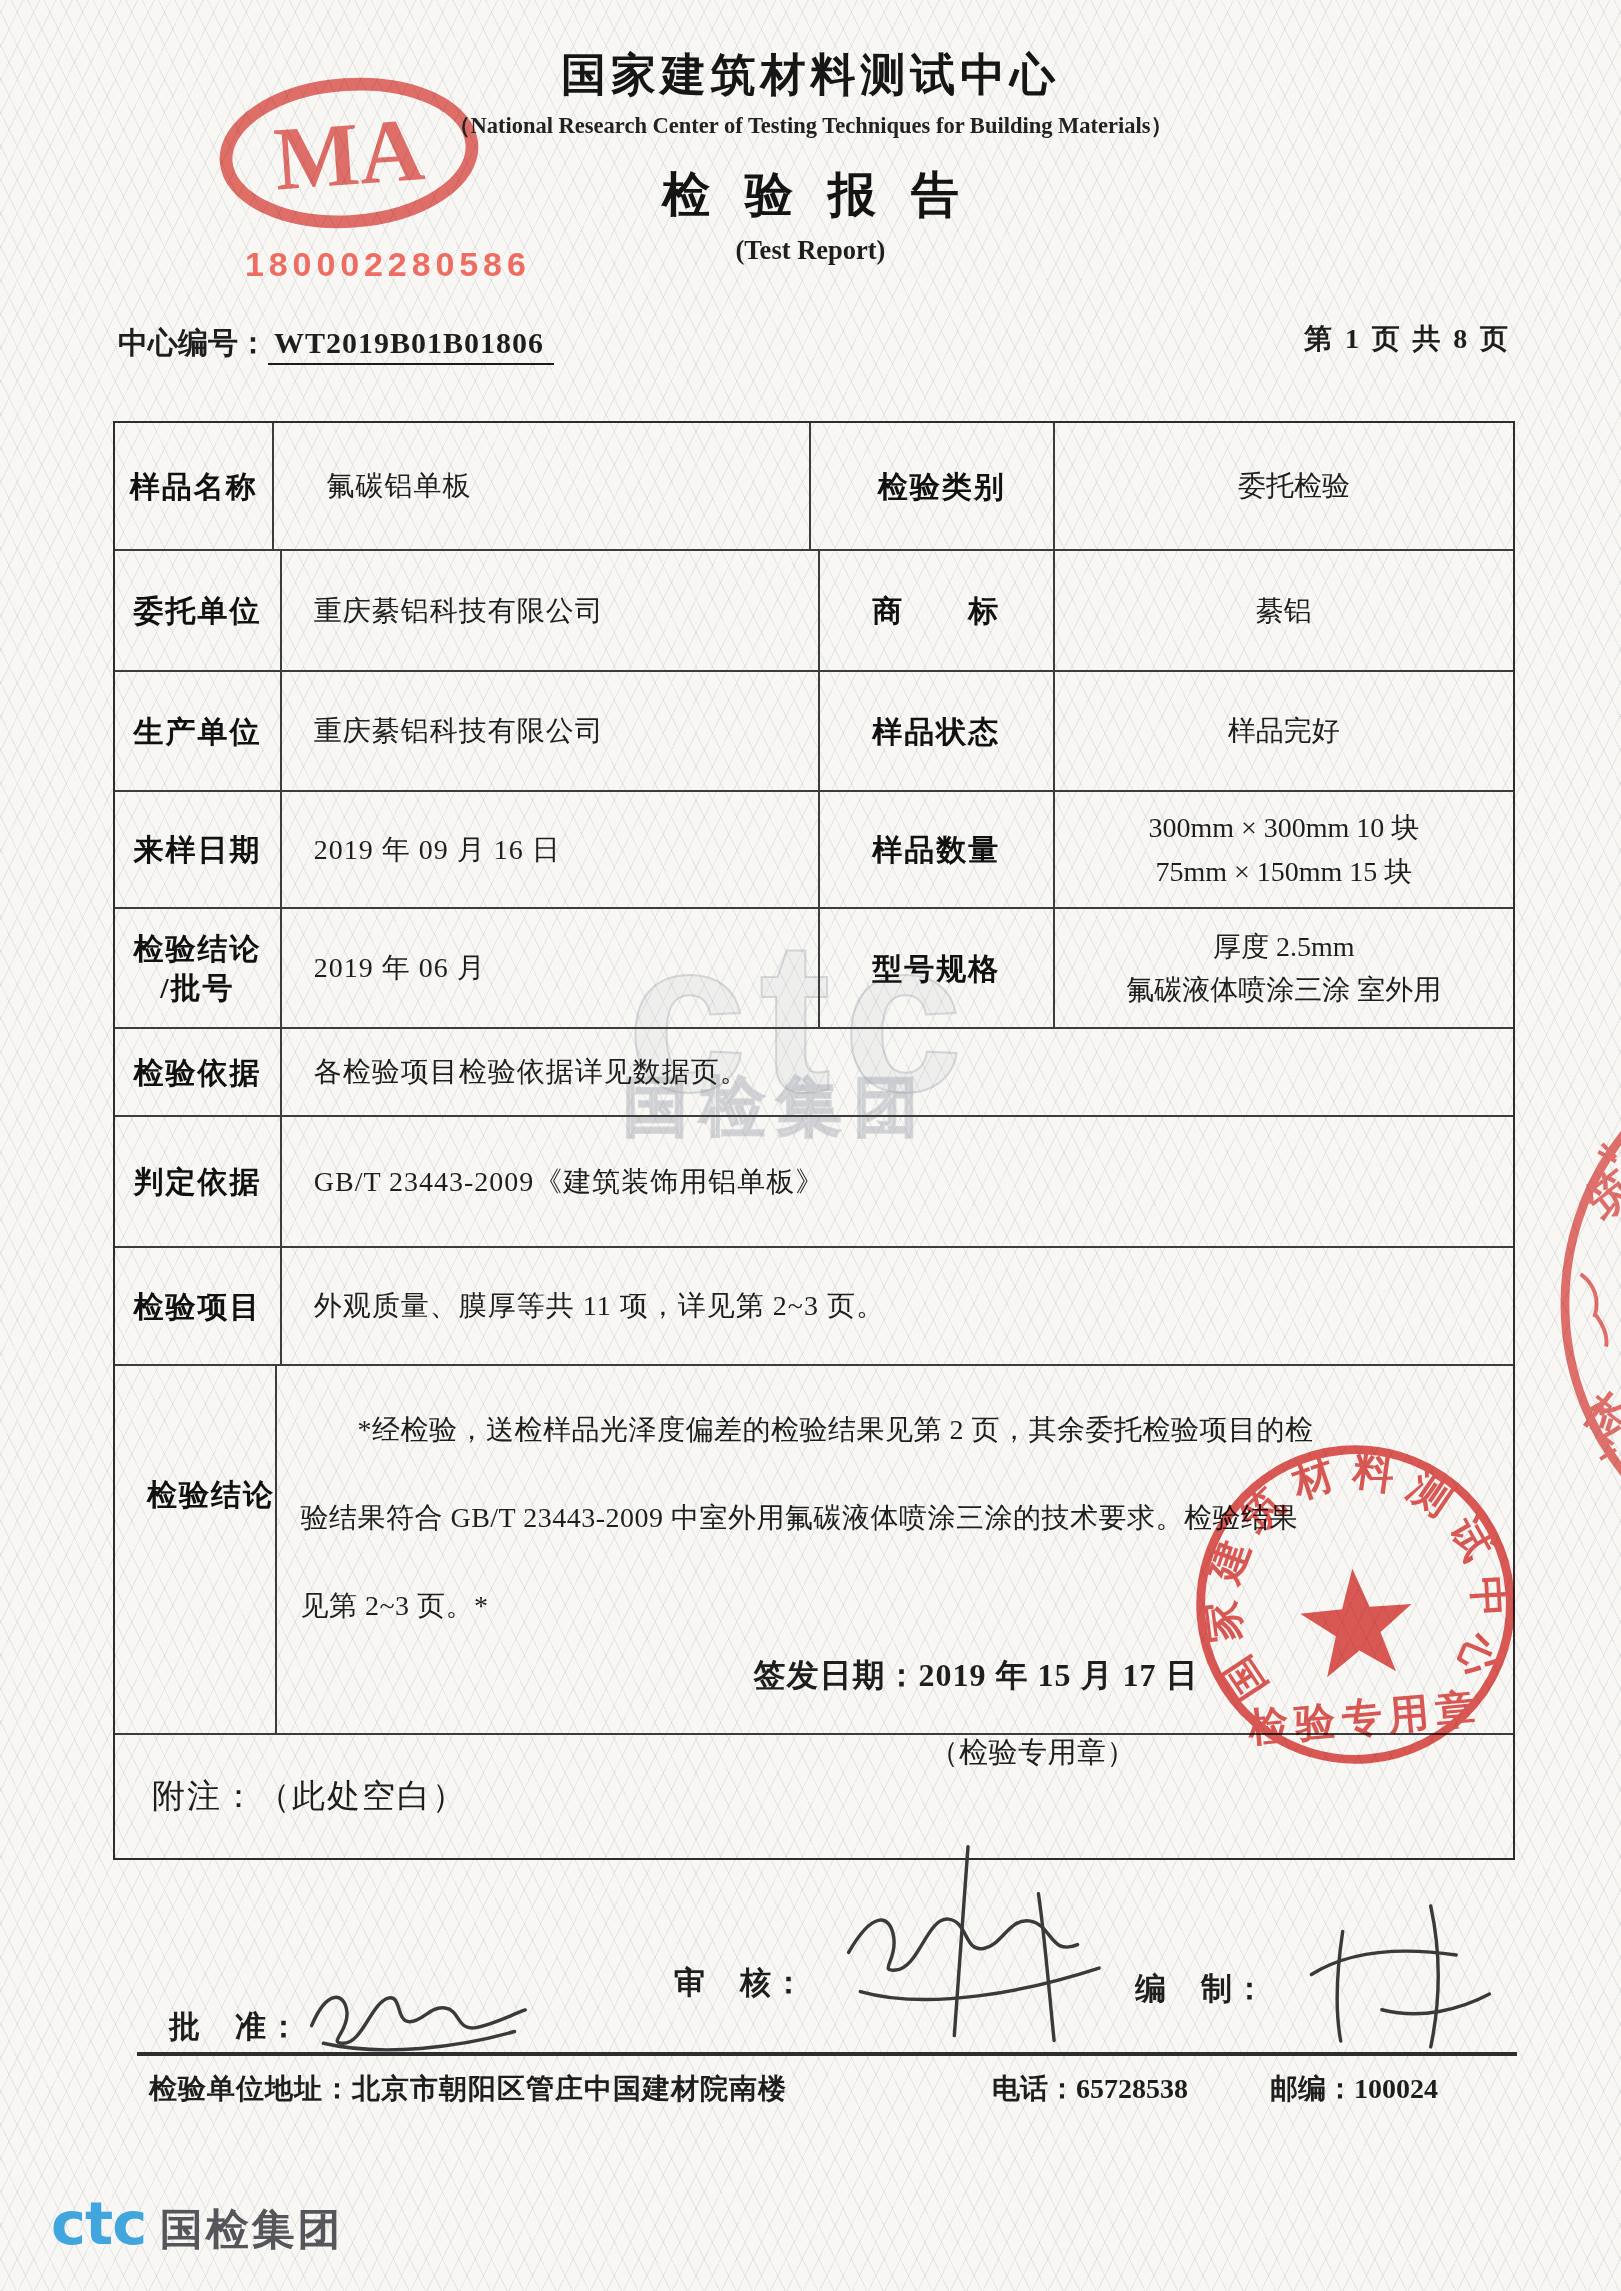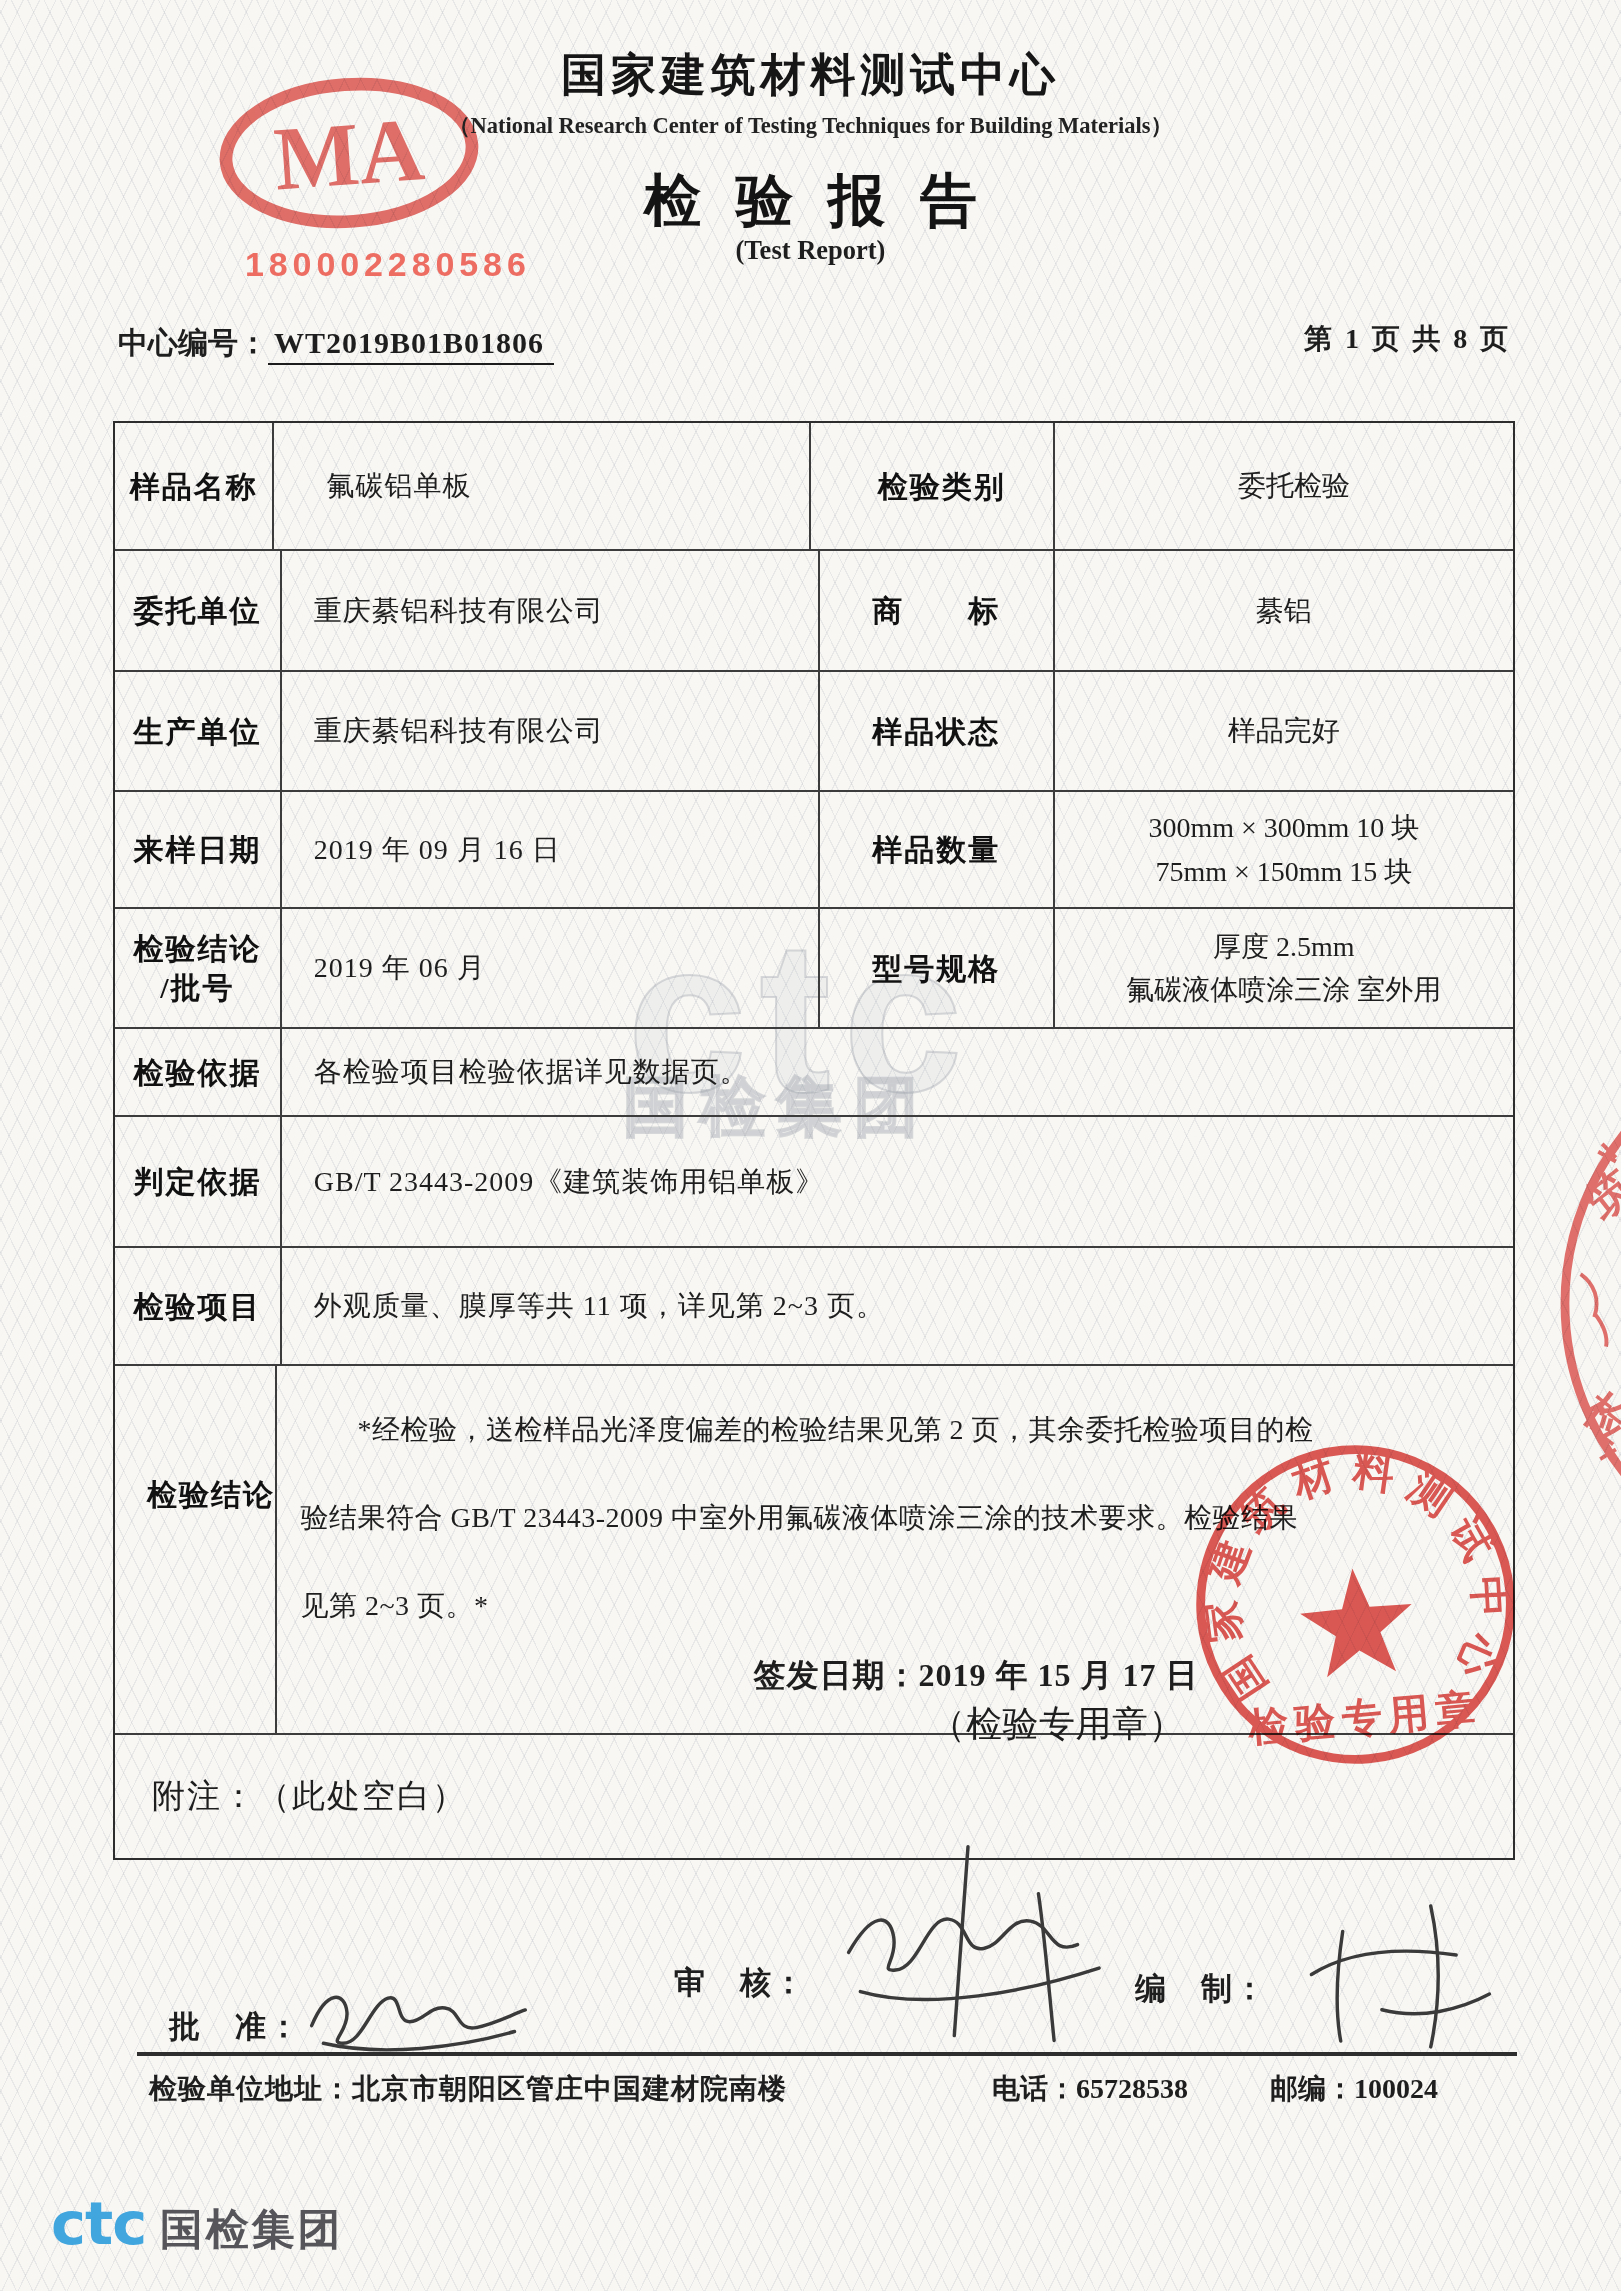--- a/index.html
+++ b/index.html
@@ -14,21 +14,21 @@
     overflow:hidden;
     font-family:"Liberation Serif","DejaVu Serif",serif;
     color:#1e1e1e;
   }
   .abs{position:absolute;}
   .centered{left:0;width:100%;text-align:center;}
 
   
   .org-title{top:45px;font-size:45px;font-weight:700;letter-spacing:4.9px;color:#161616;}
   .org-sub{top:110px;font-size:22.5px;font-weight:700;color:#222;}
-  .report-title{top:163px;font-size:57px;font-weight:700;letter-spacing:35px;padding-left:35px;box-sizing:border-box;color:#141414;}
+  .report-title{top:163px;font-size:48px;font-weight:700;letter-spacing:35px;padding-left:35px;box-sizing:border-box;color:#141414;}
   .report-sub{top:235px;font-size:26.5px;font-weight:700;}
   .center-no{top:323px;left:118px;font-size:30px;font-weight:700;display:flex;align-items:baseline;}
   .center-no .v{border-bottom:2.9px solid #1c1c1c;padding:0 9.8px 2.9px 5.9px;letter-spacing:1px;}
   .page-info{top:320px;right:110px;font-size:28px;font-weight:700;letter-spacing:2.9px;}
 
   
   .stamp{mix-blend-mode:multiply;}
   .cma-num{top:245px;left:245px;width:274px;text-align:center;font-size:34px;font-weight:700;
            color:#ed6d62;letter-spacing:4.9px;font-family:"Liberation Sans",sans-serif;}
   svg text{font-family:"Liberation Serif","DejaVu Serif",serif;}
@@ -49,21 +49,21 @@
   .wmerge{width:1233px;}
   .lab{justify-content:center;font-weight:700;font-size:30px;letter-spacing:2px;color:#111;text-align:center;flex-direction:column;line-height:1.3;}
   .vleft{padding-left:32px;font-size:28px;letter-spacing:1px;}
   .vcenter{justify-content:center;font-size:28px;text-align:center;flex-direction:column;line-height:1.55;}
   .h1{height:128px;gap:20px;} .h2{height:121px;} .h3{height:120px;} .h4{height:117px;} .h5{height:120px;}
   .h6{height:88px;} .h7{height:131px;} .h8{height:118px;} .h9{height:369px;} .h10{height:123px;}
   .concl-lab{align-items:flex-end;padding-bottom:110px;}
   .concl-body{display:block;padding:19.6px 17.6px 0 23.5px;font-size:28px;letter-spacing:0.5px;line-height:88px;}
   .concl-line1{text-indent:57px;}
   .sign-date{margin-top:0px;padding-left:453px;font-size:32px;font-weight:700;letter-spacing:1px;line-height:51px;}
-  .seal-note{padding-left:629px;font-size:36px;line-height:47px;}
+  .seal-note{padding-left:629px;font-size:29px;line-height:47px;margin-top:28px;}
   .note-cell{width:100%;padding-left:37px;font-size:33px;letter-spacing:2px;}
 
   
   .siglab{font-size:31px;font-weight:700;letter-spacing:2px;}
   .rule{left:137px;top:2052px;width:1380px;height:3.9px;background:#2e2e2e;}
   .addr{top:2070px;left:149px;font-size:28px;font-weight:700;letter-spacing:1px;}
   .phone{top:2070px;left:992px;font-size:28px;font-weight:700;}
   .zip{top:2070px;left:1270px;font-size:28px;font-weight:700;}
   .logo{top:2194px;left:51px;display:flex;align-items:baseline;}
   .logo-ctc{font-family:"DejaVu Sans","Liberation Sans",sans-serif;font-size:59px;font-weight:900;

